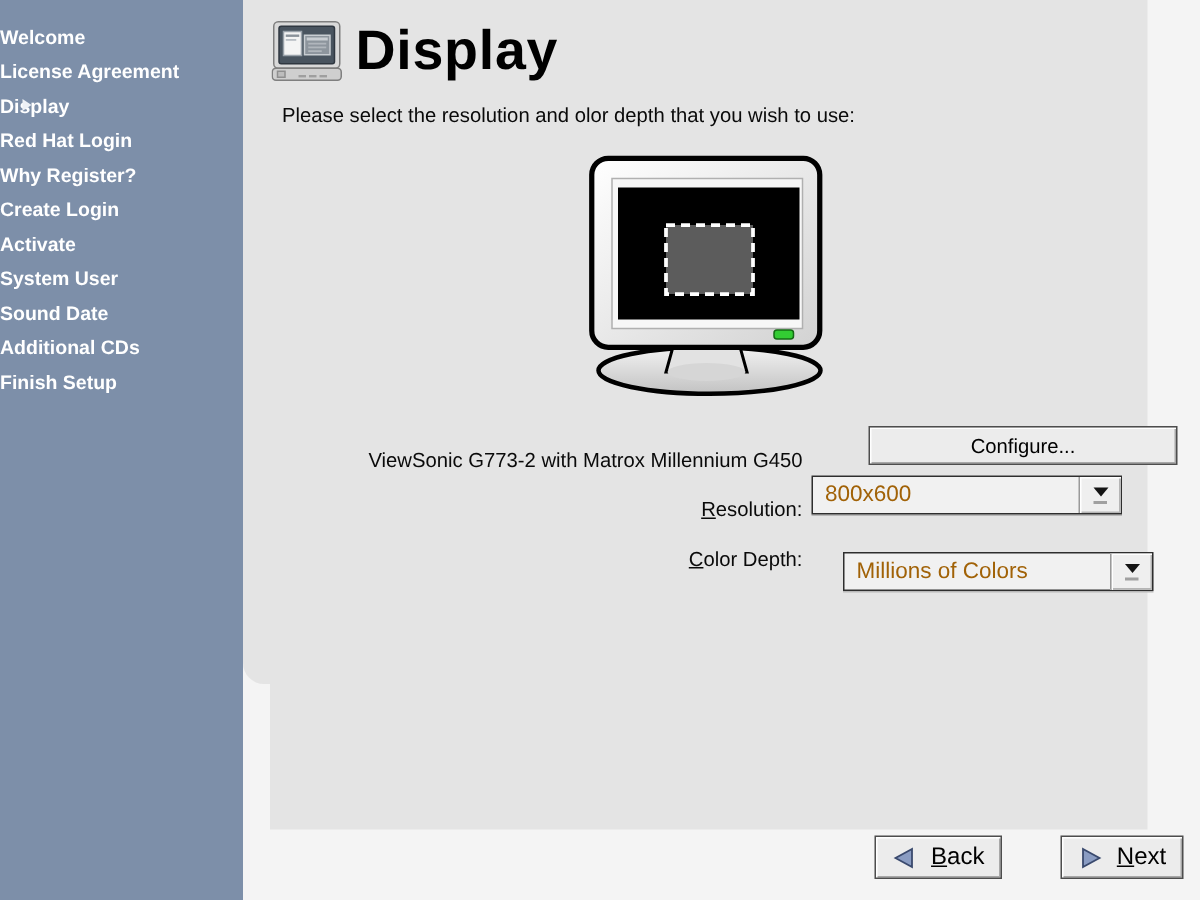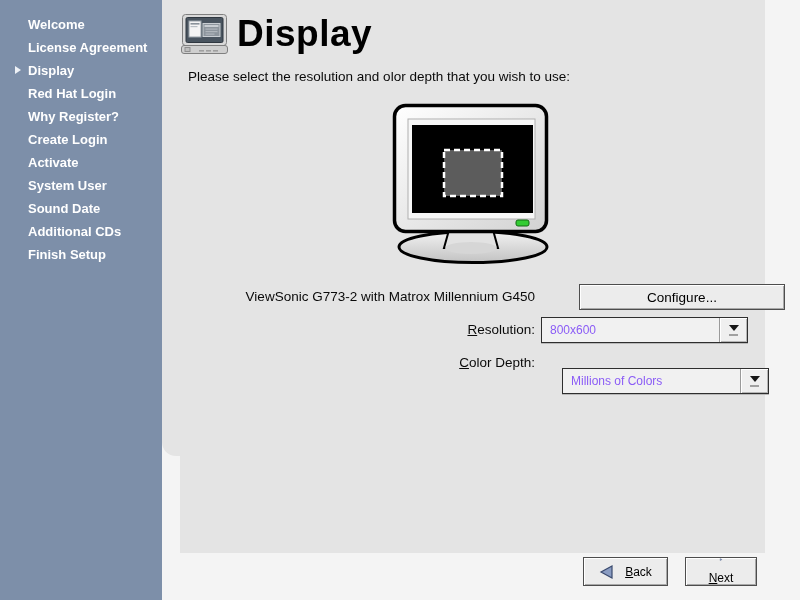--- a/index.html
+++ b/index.html
@@ -4,21 +4,21 @@
 <style>
   * { margin:0; padding:0; box-sizing:border-box; }
   html,body { width:800px; height:600px; overflow:hidden; background:#f4f4f4;
               font-family:"Liberation Sans", sans-serif; }
   .stage { position:relative; width:800px; height:600px; background:#f4f4f4; }
 
   
   .sidebar { position:absolute; left:0; top:0; width:162px; height:600px;
              background:#7d8fa9; }
   .side-list { position:absolute; left:0; top:13px; width:162px; list-style:none; }
-  .side-item { position:relative; height:23px; line-height:23px; padding-left:28px;
+  .side-item { position:relative; height:23px; line-height:23px; 
                color:#ffffff; font-size:13px; font-weight:bold; white-space:nowrap; }
   .side-arrow { position:absolute; left:15px; top:7px; width:0; height:0;
                 border-left:6px solid #eef1f6; border-top:4.5px solid transparent;
                 border-bottom:4.5px solid transparent; }
 
   
   .content-bg { position:absolute; left:162px; top:0; width:638px; height:600px;
                 background:#f4f4f4; }
   .panel-tab { position:absolute; left:162px; top:0; width:34px; height:456px;
                background:#e4e4e4; border-bottom-left-radius:14px; }
@@ -29,53 +29,53 @@
   .app-icon { position:absolute; left:181px; top:13px; width:47px; height:42px; }
   .page-title { position:absolute; left:237px; top:13px; font-size:37px;
                 font-weight:bold; color:#000; letter-spacing:0.5px; }
   .instruction { position:absolute; left:188px; top:69px; font-size:13.5px; color:#0a0a0a; }
 
   
   .monitor-art { position:absolute; left:387px; top:101px; width:176px; height:166px; }
 
   
   .row-label { position:absolute; left:188px; width:347px; text-align:right;
-               font-size:13.5px; color:#0a0a0a; white-space:nowrap; }
+               font-size:13.5px; color:#0a0a0a; white-space:nowrap;margin-top:10px; }
   .accel { text-decoration:underline; }
 
   .push-btn { position:absolute; background:#ececec; border:1px solid #4d4d4d;
               box-shadow: inset 1px 1px 0 #ffffff, inset -1px -1px 0 #a8a8a8;
               font-family:"Liberation Sans", sans-serif; font-size:13.5px; color:#000;
               text-align:center; cursor:default;margin-left:38px; }
   #configure-btn { left:541px; top:284px; width:206px; height:26px; }
 
   .combo { position:absolute; width:207px; height:26px; background:#f1f1f1;
            border:1px solid #2e2e2e; box-shadow:0 1px 0 #b8b8b8; display:flex;
            align-items:stretch; }
   #resolution-combo { left:541px; top:317px; }
   #colordepth-combo { left:541px; top:368px;margin-left:21px; }
-  .combo-value { flex:1; font-size:12px; color:#8b5cf6; line-height:24px;
+  .combo-value { flex:1; font-size:15px; color:#a16207; line-height:24px;
                  padding-left:8px; white-space:nowrap; overflow:hidden; }
   .combo-btn { width:28px; border-left:1px solid #9a9a9a; background:#efefef;
                box-shadow: inset 1px 1px 0 #ffffff, inset -1px -1px 0 #b5b5b5;
                display:flex; flex-direction:column; align-items:center;
                justify-content:center; cursor:default; }
   .dd-tri { width:0; height:0; border-top:6px solid #141414;
             border-left:5px solid transparent; border-right:5px solid transparent; }
   .dd-bar { width:9px; height:2px; background:#a0a0a0; margin-top:3px; }
 
   
   .nav-btn { position:absolute; top:557px; height:29px; background:#ececec;
              border:1px solid #4d4d4d;
              box-shadow: inset 1px 1px 0 #ffffff, inset -1px -1px 0 #a8a8a8;
              display:flex; align-items:center; justify-content:center; gap:10px;
-             font-family:"Liberation Sans", sans-serif; font-size:12px; color:#000;
+             font-family:"Liberation Sans", sans-serif; font-size:16px; color:#000;
              cursor:default; }
   #back-btn { left:583px; width:85px; }
-  #next-btn { left:685px; width:72px;flex-direction:column; }
+  #next-btn { left:707px; width:82px; }
   .nav-btn svg { display:block; }
 </style>
 </head>
 <body>
 
 <div class="stage">
 
   <div class="sidebar">
     <ul class="side-list">
       <li class="side-item"><span>Welcome</span></li>

